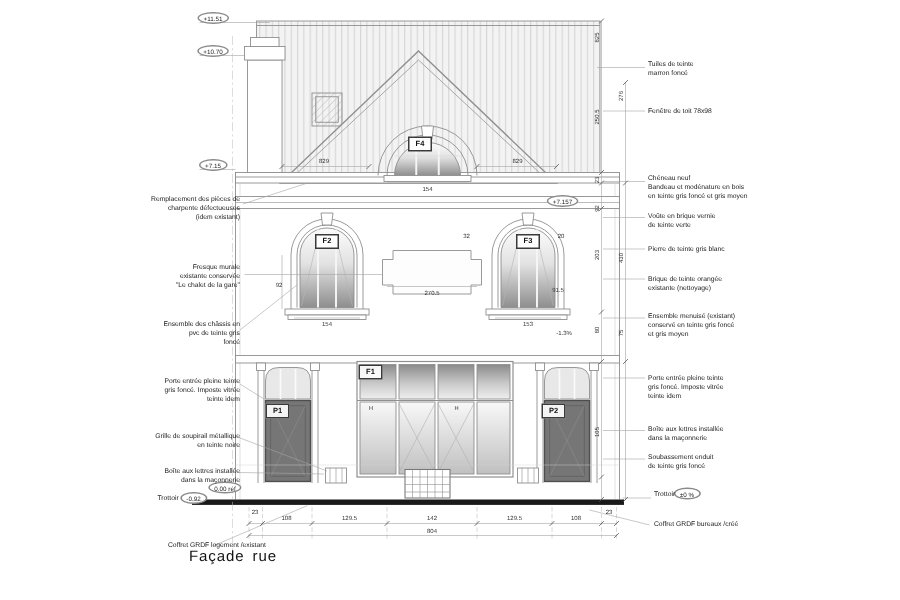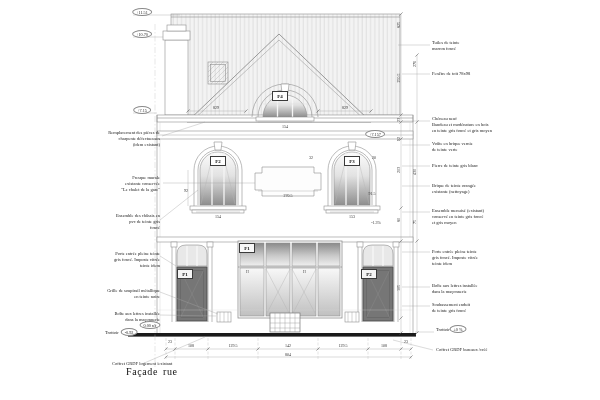--- a/index.html
+++ b/index.html
@@ -1,17 +1,17 @@
 <!DOCTYPE html>
 <html><head>
 <meta charset="utf-8">
 <style>
   html,body{margin:0;padding:0;background:#fff;}
   #stage{position:relative;width:600px;height:400px;background:#ffffff;overflow:hidden;
-         font-family:Liberation Serif, serif;}
+         font-family:Liberation Sans, sans-serif;}
   #facade-svg{position:absolute;left:0;top:0;}
   .annot{position:absolute;font-size:4.5px;line-height:1.32;color:#222;}
   .annot.right-align{text-align:right;}
   .dim{position:absolute;font-size:4px;color:#333;white-space:nowrap;transform:translate(-50%,-50%);}
   .dim.rot{transform:translate(-50%,-50%) rotate(-90deg);}
   .level{position:absolute;font-size:4.2px;color:#222;border:0.5px solid #8a8a8a;border-radius:50%;
          padding:0.5px 3px;background:rgba(255,255,255,.95);white-space:nowrap;transform:translate(-50%,-50%);}
   .wlabel{position:absolute;width:14px;height:8px;border:0.6px solid #3a3a3a;background:rgba(255,255,255,.92);
           font-size:5px;font-weight:bold;display:flex;align-items:center;justify-content:center;color:#111;}
   .plain{position:absolute;font-size:4.5px;color:#222;white-space:nowrap;transform:translateY(-50%);}

